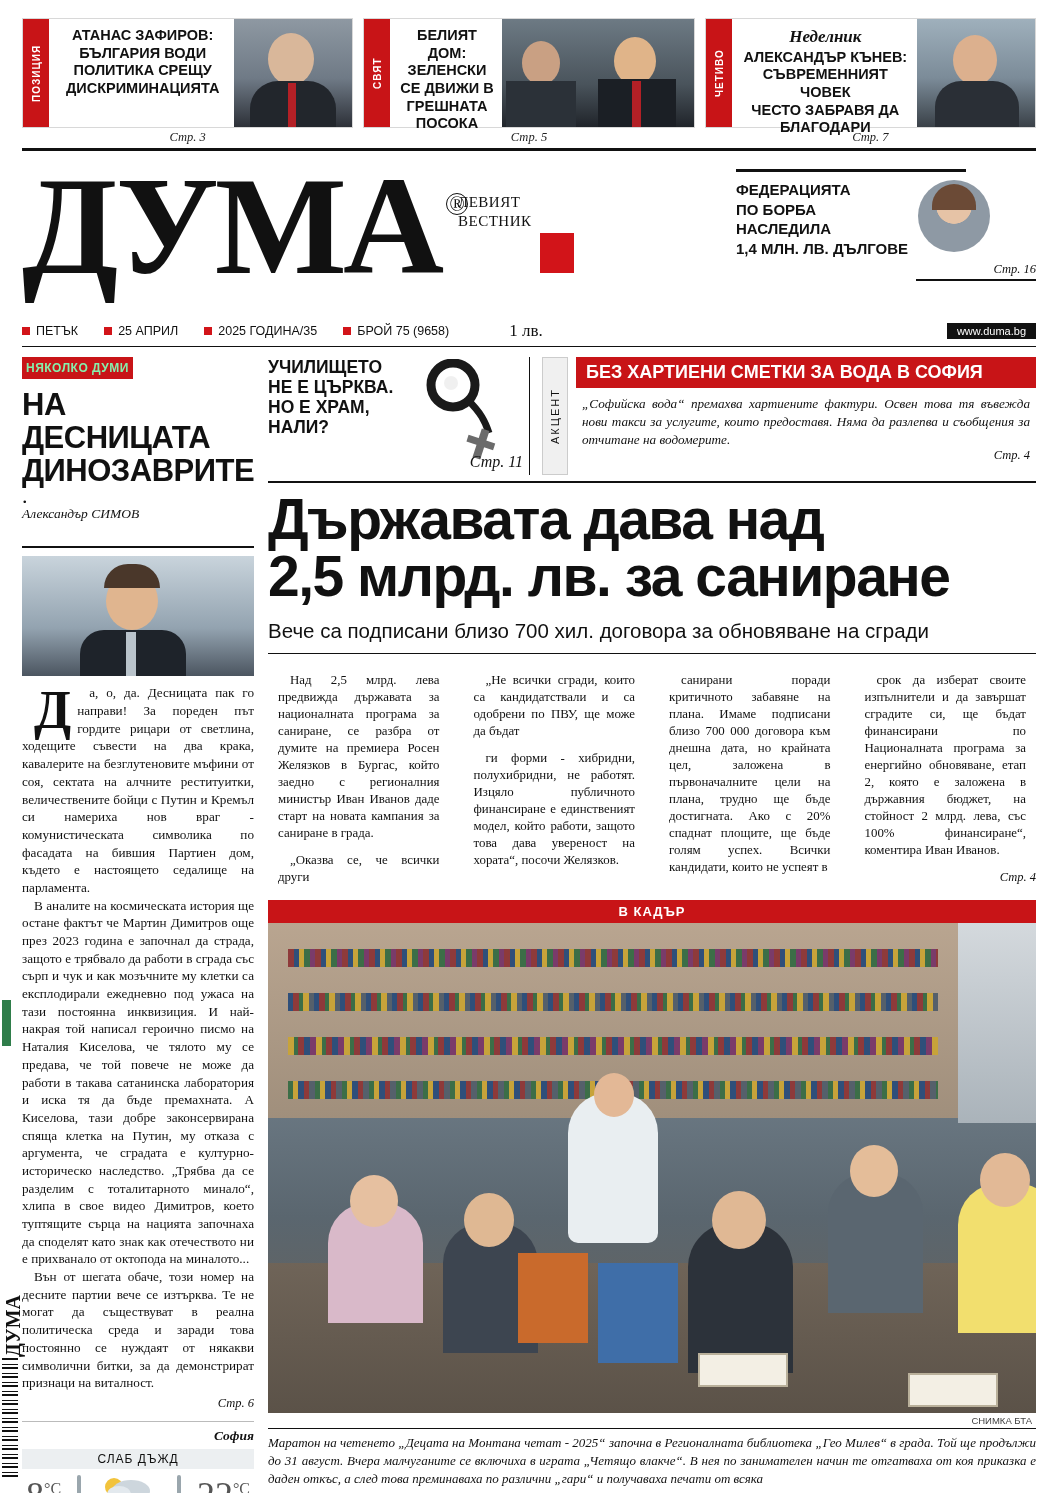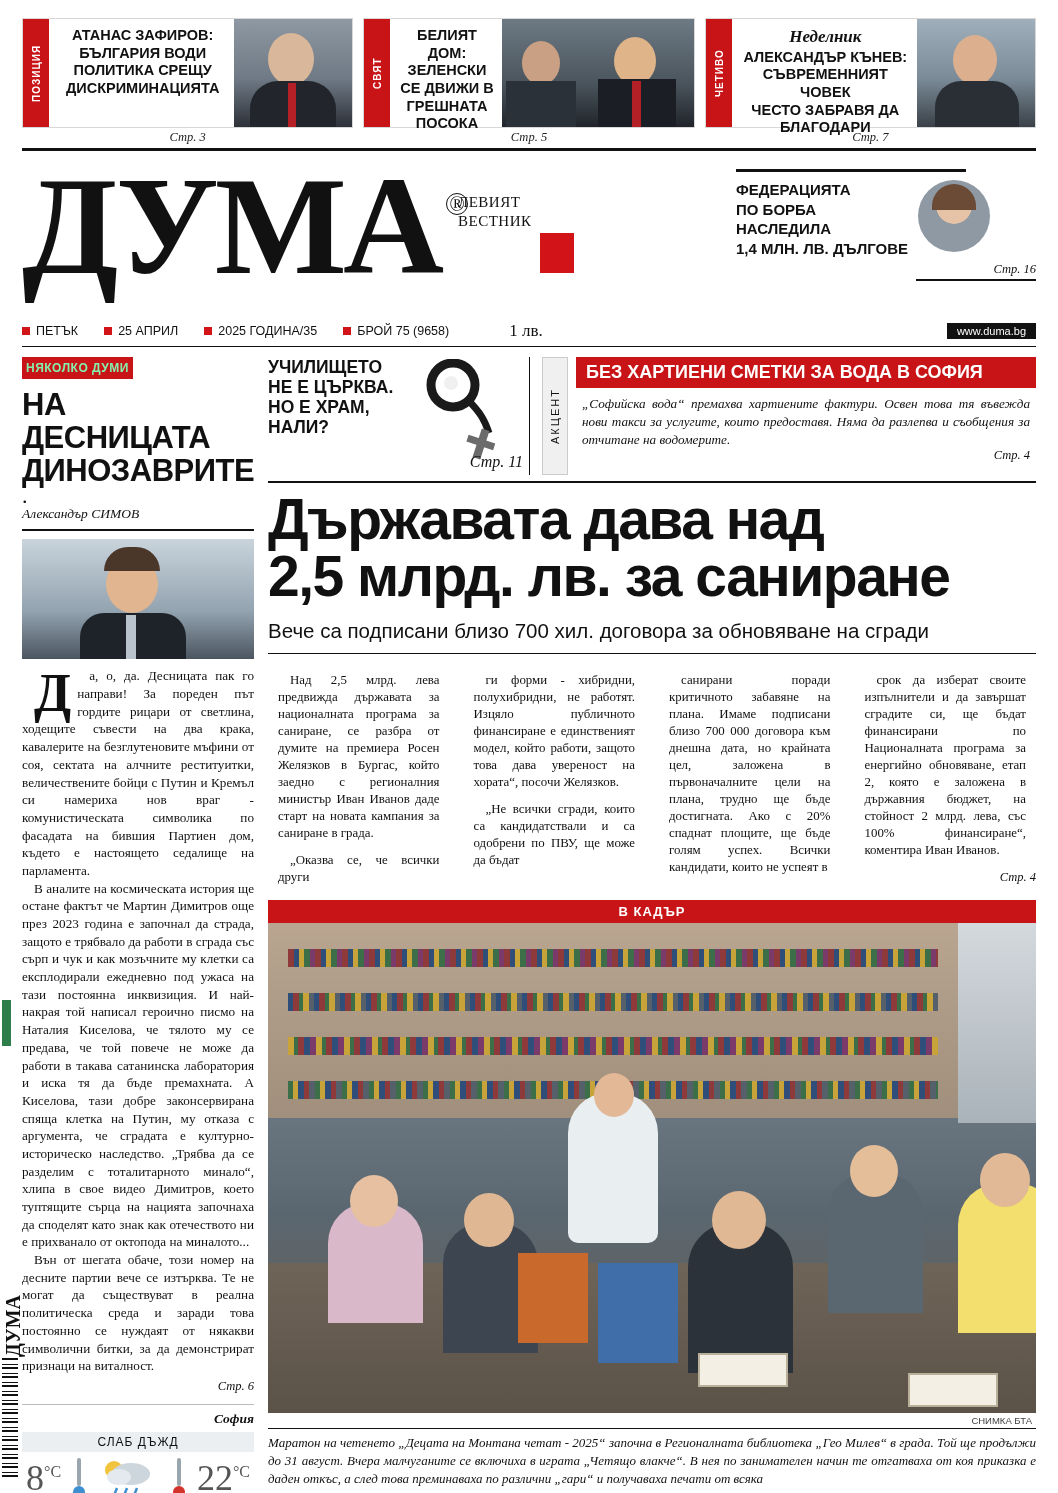--- a/index.html
+++ b/index.html
@@ -76,21 +76,21 @@
   .content { display:flex; gap:14px; margin-top:10px; }
   .col-left { width:232px; }
   .col-main { flex:1; }
 
   .tag-red { display:inline-block; background:#c81417; color:#86efac;
              font-family:"Liberation Sans", sans-serif; font-weight:bold;
              font-size:12px; padding:4px 4px; letter-spacing:0.5px; }
   .op-title { font-family:"Liberation Sans", sans-serif; font-weight:bold;
               font-size:31px; line-height:1.06; margin:10px 0 4px; letter-spacing:-0.5px; }
   .op-dot { font-size:22px; line-height:0.4; }
-  .op-author { font-style:italic; font-size:13.5px; margin:6px 0 7px; }
+  .op-author { font-style:italic; font-size:13.5px; margin:6px 0 24px; }
   .hr-dark { height:2px; background:#111; margin:4px 0 8px; }
   .op-photo { width:100%; height:120px; background:#93a3b0; position:relative; overflow:hidden; }
   .op-body { font-size:13.2px; line-height:1.34; text-align:justify; margin-top:8px; }
   .op-body p { margin:0; text-indent:12px; }
   .dropcap {
     float:left; font-size:54px; line-height:0.82; font-weight:bold; padding:4px 6px 0 0;
     font-family:"Liberation Serif", serif;
   }
   .op-page { text-align:right; font-style:italic; font-size:12.5px; margin-top:4px; }
 
@@ -357,22 +357,22 @@
       </h1>
       <div class="subhead">Вече са подписани близо 700 хил. договора за обновяване на сгради</div>
       <div class="rule-sub"></div>
 
       <div class="art-cols">
         <div class="c">
           <p>Над 2,5 млрд. лева предвижда държавата за националната програма за саниране, се разбра от думите на премиера Росен Желязков в Бургас, който заедно с регионалния министър Иван Иванов даде старт на новата кампания за саниране в града.</p>
           <p>„Оказва се, че всички други</p>
         </div>
         <div class="c">
+          <p>„Не всички сгради, които са кандидатствали и са одобрени по ПВУ, ще може да бъдат</p>
           <p>ги форми - хибридни, полухибридни, не работят. Изцяло публичното финансиране е единственият модел, който работи, защото това дава увереност на хората“, посочи Желязков.</p>
-          <p>„Не всички сгради, които са кандидатствали и са одобрени по ПВУ, ще може да бъдат</p>
         </div>
         <div class="c">
           <p>санирани поради критичното забавяне на плана. Имаме подписани близо 700 000 договора към днешна дата, но крайната цел, заложена в първоначалните цели на плана, трудно ще бъде достигната. Ако с 20% спаднат площите, ще бъде голям успех. Всички кандидати, които не успеят в</p>
         </div>
         <div class="c">
           <p>срок да изберат своите изпълнители и да завършат сградите си, ще бъдат финансирани по Националната програма за енергийно обновяване, етап 2, която е заложена в държавния бюджет, на стойност 2 млрд. лева, със 100% финансиране“, коментира Иван Иванов.</p>
           <div class="art-pg">Стр. 4</div>
         </div>
       </div>
 

